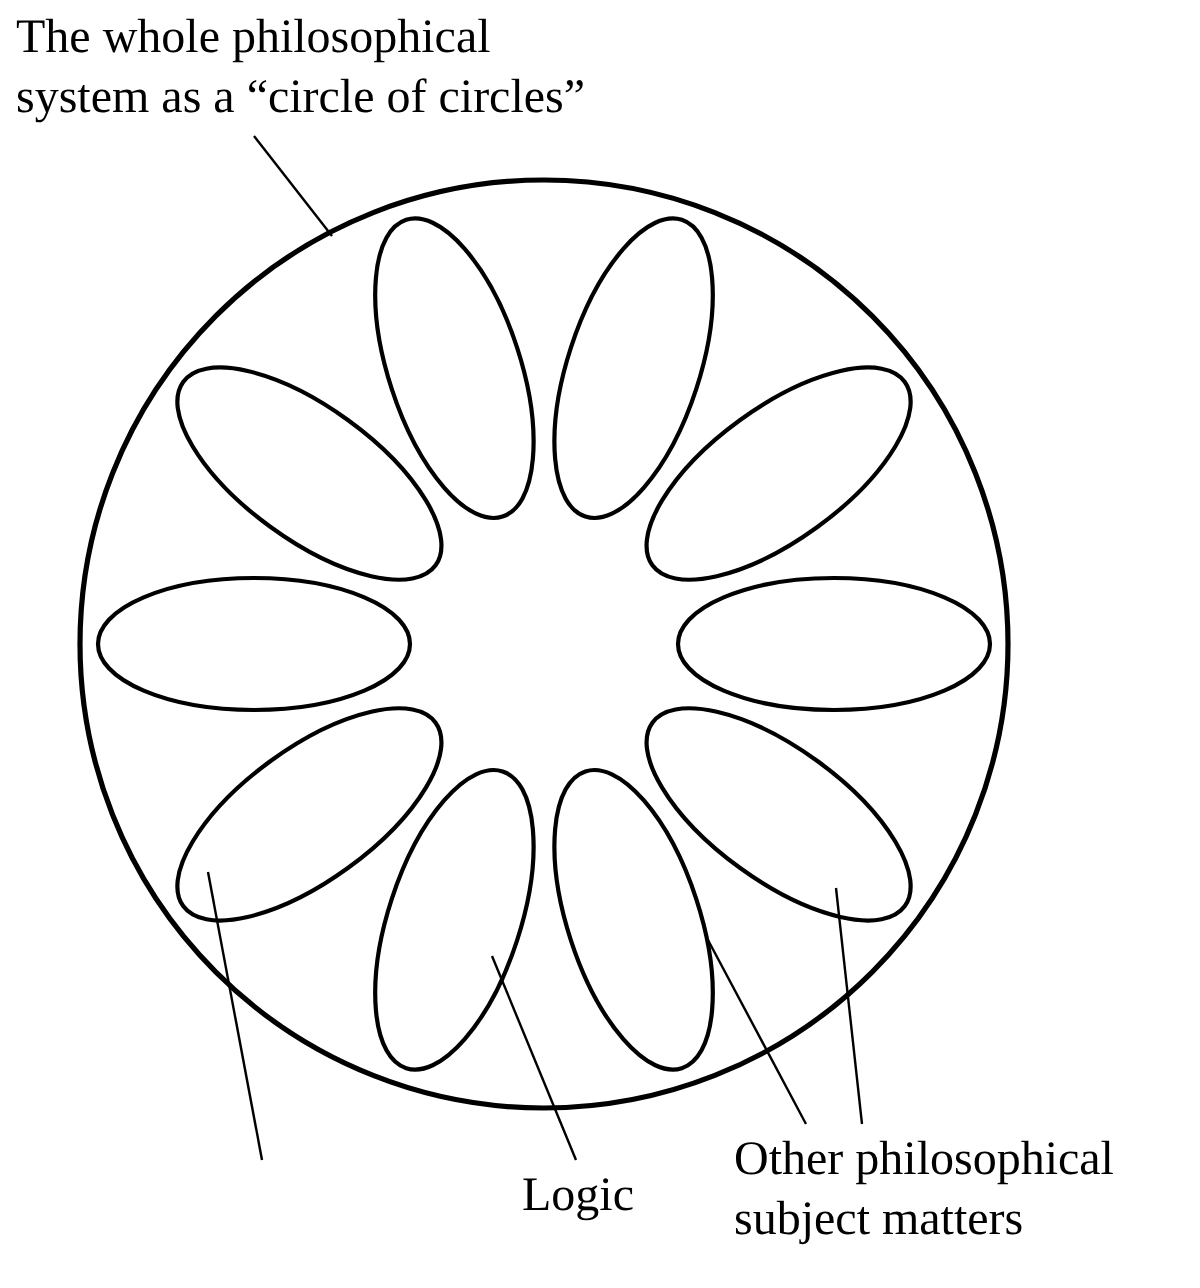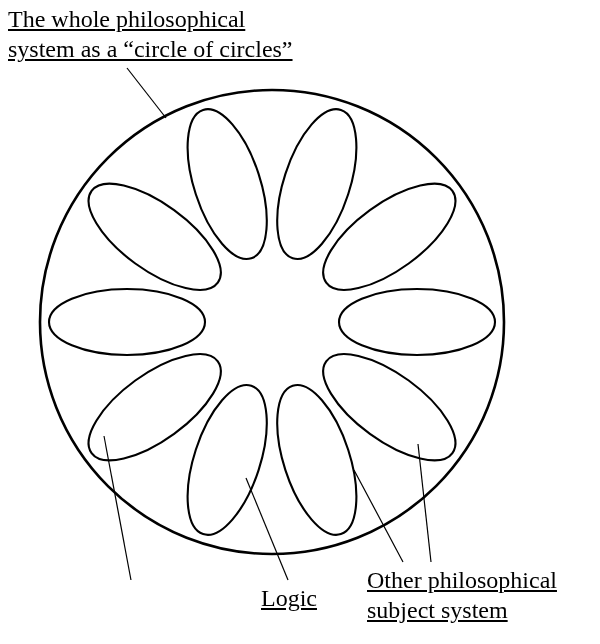--- a/index.html
+++ b/index.html
@@ -11,21 +11,20 @@
     overflow: hidden;
   }
   .stage { position: relative; width: 600px; height: 644px; }
   .stage svg { position: absolute; left: 0; top: 0; }
   .label {
     position: absolute;
     font-size: 24px;
     line-height: 1.25;
     white-space: pre-line;
     color: #000;
-    text-decoration: underline;
   }
   .label-title { left: 8px; top: 4px; }
   .label-phenomenology { left: 44px; top: 583px; }
   .label-logic { left: 261px; top: 583px; }
   .label-other { left: 367px; top: 565px; }
 </style>
 </head>
 <body>
 
 <div class="stage">
@@ -54,15 +53,15 @@
     <line x1="431" y1="562" x2="418" y2="444" stroke="#000" stroke-width="1.2"></line>
   </svg>
 
   <div class="label label-title">The whole philosophical
 system as a “circle of circles”</div>
 
 
   <div class="label label-logic">Logic</div>
 
   <div class="label label-other">Other philosophical
-subject system</div>
+subject matters</div>
 
 </div>
 
 </body></html>

